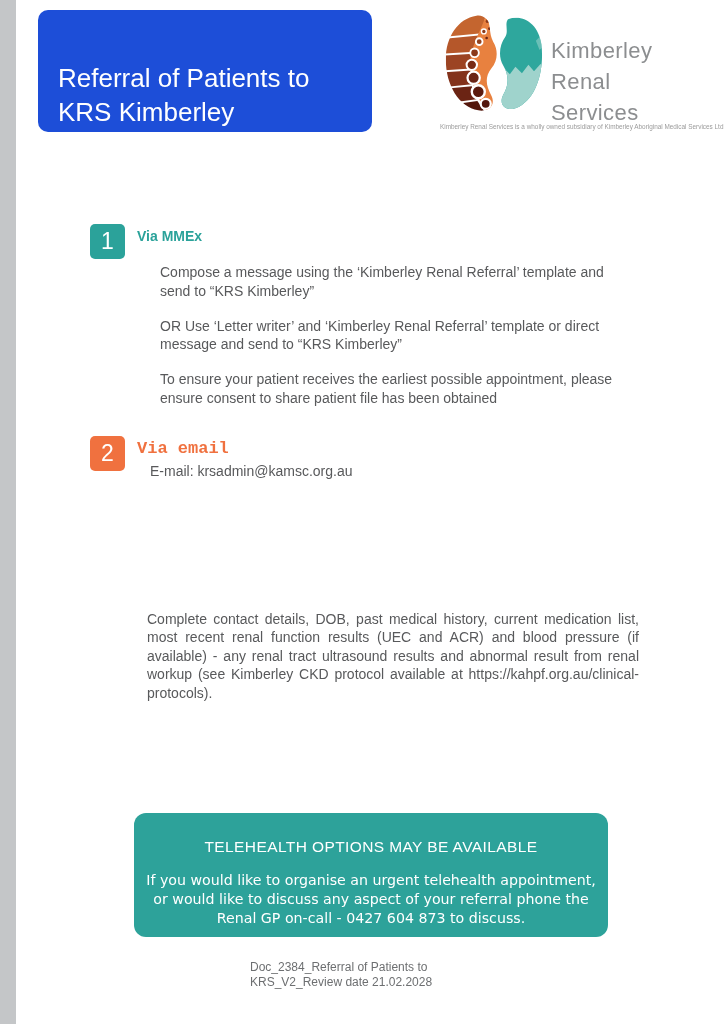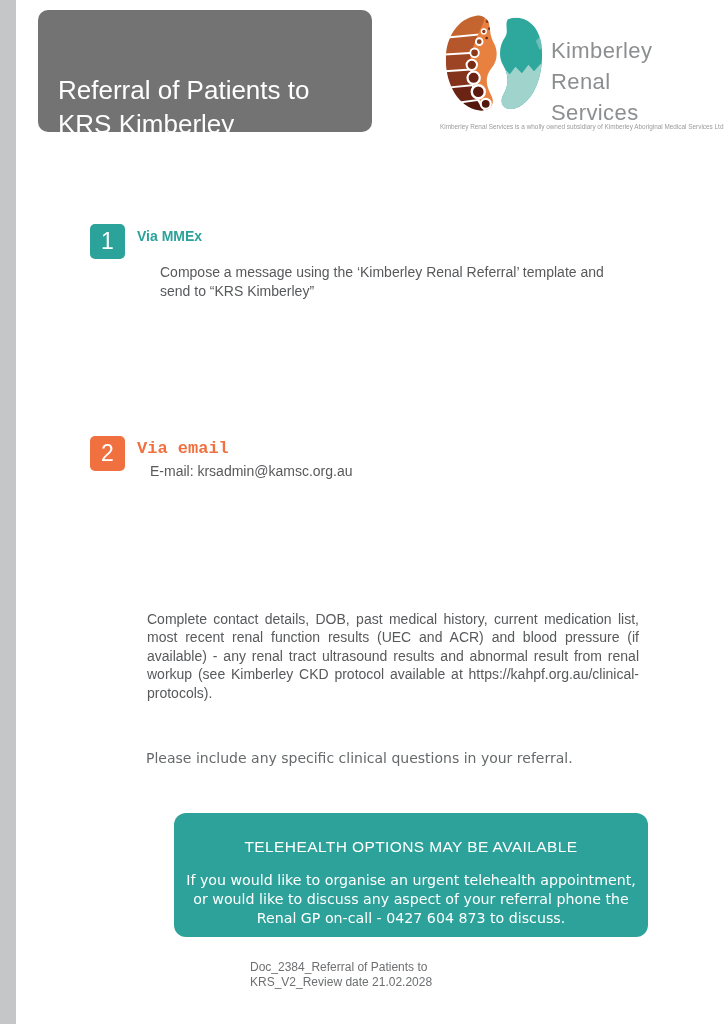--- a/index.html
+++ b/index.html
@@ -18,24 +18,24 @@
     position: absolute;
     left: 0; top: 0;
     width: 16px; height: 1024px;
     background: #c4c6c8;
   }
 
   .title-box {
     position: absolute;
     left: 38px; top: 10px;
     width: 334px; height: 122px;
-    background: #737373;
+    background: #1d4ed8;
     border-radius: 10px;
     color: #ffffff;
-    padding: 29px 14px 0 20px;
+    padding: 17px 14px 0 20px;
     font-size: 26px;
     line-height: 34px;
     white-space: pre-line;
   }
 
   .logo-icon {
     position: absolute;
     left: 443px; top: 12px;
     width: 104px; height: 102px;
   }
@@ -128,21 +128,20 @@
   }
 
   .telehealth-banner {
     position: absolute;
     left: 134px; top: 813px;
     width: 474px; height: 124px;
     background: #2da29a;
     border-radius: 12px;
     color: #ffffff;
     text-align: center;
-    margin-left: 40px;
   }
   .telehealth-title {
     margin-top: 25px;
     font-size: 15.5px;
     letter-spacing: 0.4px;
   }
   .telehealth-body {
     margin-top: 15px;
     font-family: "DejaVu Sans", sans-serif;
     font-size: 14.2px;
@@ -213,30 +212,33 @@
   <div class="logo-tagline">Kimberley Renal Services is a wholly owned subsidiary of Kimberley Aboriginal Medical Services Ltd</div>
 
   <div class="step-badge badge-teal">
     <span>1</span>
   </div>
   <div class="section-heading heading-teal">Via MMEx</div>
 
   <div class="sec1-paras body-copy">
     <div class="para">Compose a message using the ‘Kimberley Renal Referral’ template and
 send to “KRS Kimberley”</div>
+    <div class="para">OR Use ‘Letter writer’ and ‘Kimberley Renal Referral’ template or direct
+message and send to “KRS Kimberley”</div>
+    <div class="para">To ensure your patient receives the earliest possible appointment, please
+ensure consent to share patient file has been obtained</div>
   </div>
 
   <div class="step-badge badge-orange">
     <span>2</span>
   </div>
   <div class="section-heading heading-orange">Via email</div>
   <div class="email-line body-copy">E-mail: krsadmin@kamsc.org.au</div>
 
   <div class="include-details body-copy">Complete contact details, DOB, past medical history, current medication list, most recent renal function results (UEC and ACR) and blood pressure (if available) - any renal tract ultrasound results and abnormal result from renal workup (see Kimberley CKD protocol available at https://kahpf.org.au/clinical-protocols).</div>
-  <div class="clinical-note">Please include any specific clinical questions in your referral.</div>
 
   <div class="telehealth-banner">
     <div class="telehealth-title">TELEHEALTH OPTIONS MAY BE AVAILABLE</div>
     <div class="telehealth-body">If you would like to organise an urgent telehealth appointment,
 or would like to discuss any aspect of your referral phone the
 Renal GP on-call - 0427 604 873 to discuss.</div>
   </div>
 
   <div class="doc-footer">Doc_2384_Referral of Patients to
 KRS_V2_Review date 21.02.2028</div>

